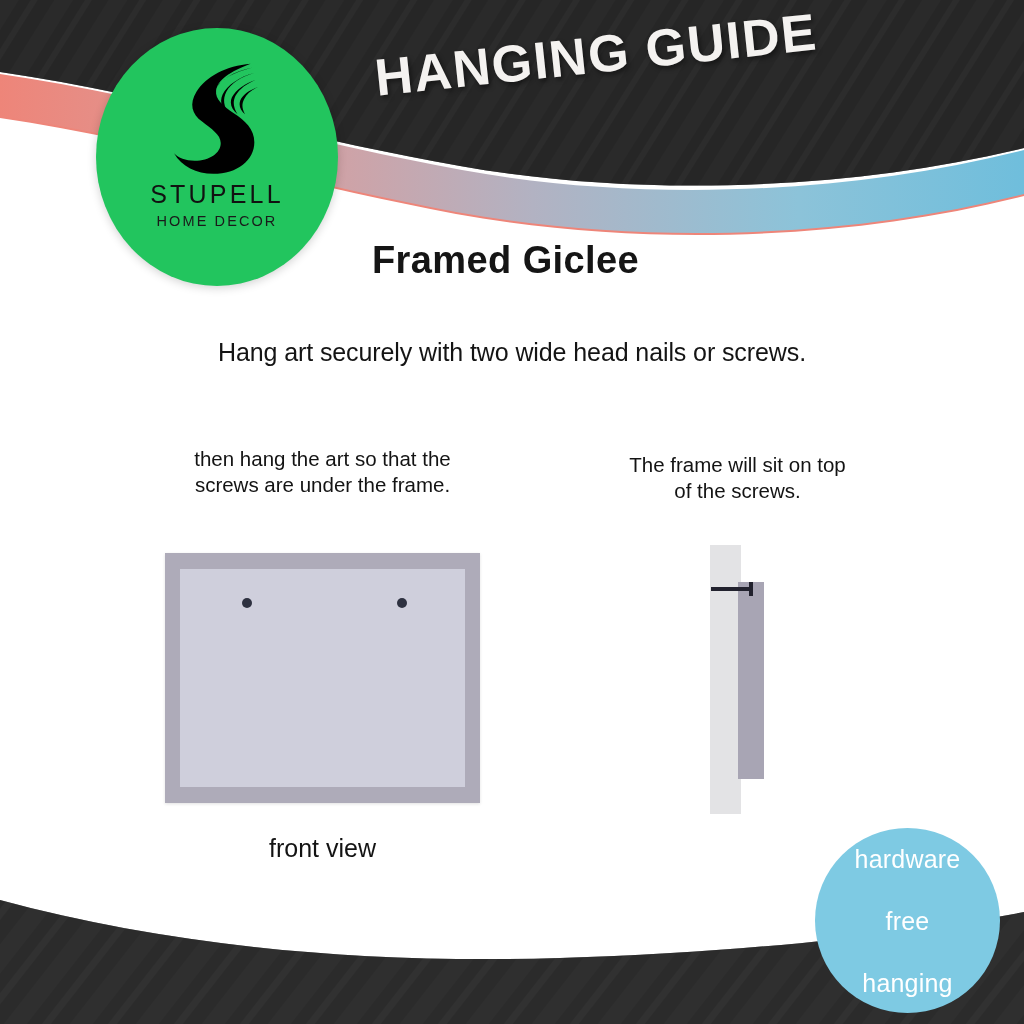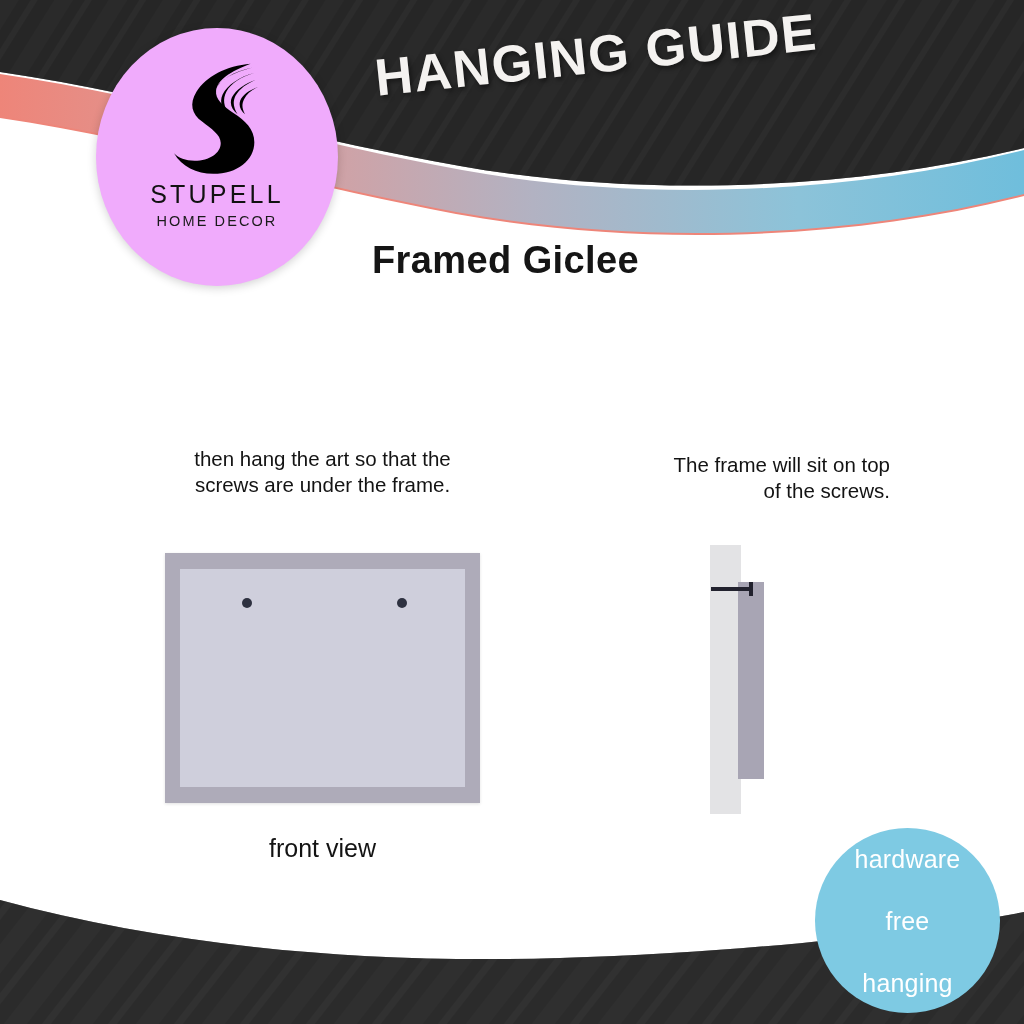--- a/index.html
+++ b/index.html
@@ -28,21 +28,21 @@
   }
   .header-svg { position: absolute; left: 0; top: 0; }
 
   .logo-badge {
     position: absolute;
     left: 96px;
     top: 28px;
     width: 242px;
     height: 258px;
     border-radius: 50%;
-    background: #f0abfc;
+    background: #22c55e;
     box-shadow: 0 2px 10px rgba(0,0,0,0.18);
     display: flex;
     flex-direction: column;
     align-items: center;
     justify-content: flex-start;
     z-index: 6;
   }
   .logo-mark {
     margin-top: 28px;
     width: 112px;
@@ -110,21 +110,21 @@
     text-align: center;
     font-size: 20.5px;
     line-height: 26px;
     color: #131313;
   }
   .cap-side {
     position: absolute;
     left: 585px;
     top: 452px;
     width: 305px;
-    text-align: right;
+    text-align: center;
     font-size: 20.5px;
     line-height: 26px;
     color: #131313;
   }
 
   
   .frontview {
     position: absolute;
     left: 165px;
     top: 553px;
@@ -296,20 +296,21 @@
             C77,54 77,48 80,42 C84,35 92,29 102,25 Z"></path>
       <path fill="#000000" d="M104,33 C95,36 88,41 85,47 C83,53 85,58 90,62
             C86,55 87,50 89,46 C92,40 97,36 104,33 Z"></path>
     </svg>
     <div class="logo-name">STUPELL</div>
     <div class="logo-sub">HOME DECOR</div>
   </div>
 
   <div class="product-title">Framed Giclee</div>
 
+  <div class="lead-line">Hang art securely with two wide head nails or screws.</div>
 
   <div class="cap-front">
     <div>then hang the art so that the</div>
     <div>screws are under the frame.</div>
   </div>
 
   <div class="frontview">
     <div class="frontview-inner">
       <div class="screw-dot left"></div>
       <div class="screw-dot right"></div>

